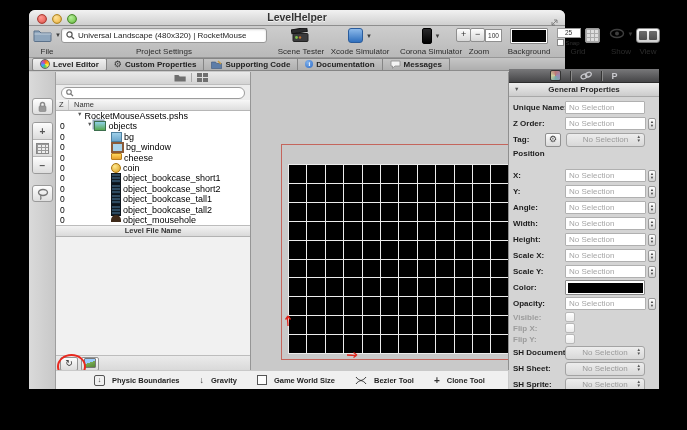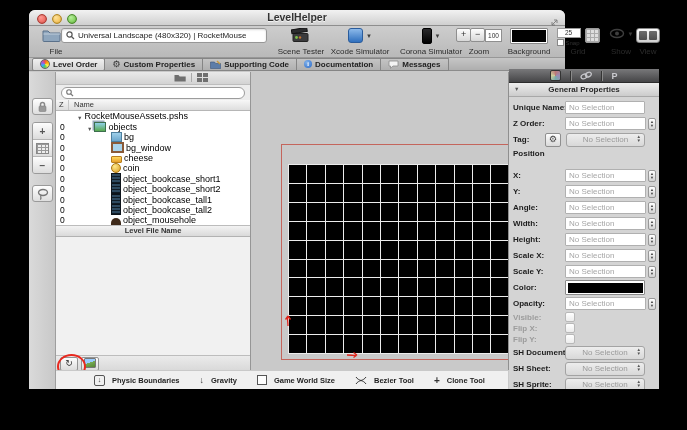--- a/index.html
+++ b/index.html
@@ -70,21 +70,21 @@
   .ptop .grp{position:absolute;left:118px;top:1px;display:flex;align-items:center;gap:5px;color:#555}
   .ptop .vsep{width:1px;height:9px;background:#aaa}
   .searchrow{height:15px;background:#ececec;display:flex;align-items:center;padding:0 5px}
   .search{flex:1;height:10px;border:1px solid #9c9c9c;border-radius:6px;background:#fff;display:flex;align-items:center;padding:0 4px;gap:2px}
   .search input{border:none;outline:none;font-size:8px;width:100%;background:transparent;padding:0;height:9px}
   .thead{height:10px;display:flex;align-items:center;background:linear-gradient(#f7f7f7,#dedede);
          border-bottom:1px solid #b6b6b6;font-size:7.5px;color:#333}
   .th-z{width:13px;padding-left:3px;border-right:1px solid #c6c6c6;height:100%;line-height:10px;box-sizing:border-box}
   .th-name{padding-left:5px;line-height:10px}
   .tree{height:114px;overflow:hidden;background:#fff}
-  .trow{display:flex;align-items:flex-end;height:10.4px;font-size:9px;color:#000;white-space:nowrap}
+  .trow{display:flex;align-items:flex-start;height:10.4px;font-size:9px;color:#000;white-space:nowrap}
   .tz{width:13px;padding-left:4px;font-size:8.5px;flex:none;box-sizing:border-box}
   .tind{flex:none;display:inline-block}
   .disc{font-size:5.5px;color:#555;margin-right:2px}
   .ticon{margin-right:2px;flex:none;display:inline-block}
   .t-objects{width:10px;height:8px;background:linear-gradient(#8fd0e8,#57a84f);border:1px solid #3d6f4e;box-shadow:-1.5px -1.5px 0 #9ab}
   .t-bg{width:9px;height:8px;background:linear-gradient(#9fd0ea,#6ba6cc);border:1px solid #4d7f9e}
   .t-window{width:9px;height:7px;background:#aackground;background:#a9d4ec;border:2px solid #8a5a38}
   .t-cheese{width:9px;height:5px;background:linear-gradient(#ffd85e,#e8a12c);border-radius:1px;border:.5px solid #b97f1d}
   .t-coin{width:8px;height:8px;border-radius:50%;background:radial-gradient(circle at 35% 32%,#ffe98c,#d89b22);border:1px solid #a8740f}
   .t-bookcase{width:8px;height:9px;border:1px solid #0d141b;
@@ -164,21 +164,21 @@
     </div>
     <div class="wtitle">LevelHelper</div>
     <span class="resize">
       <svg width="9" height="9">
           <path d="M2 7 L7 2 M7 2 L7 5 M7 2 L4 2 M2 7 L2 4 M2 7 L5 7" stroke="#666" stroke-width="1" fill="none"></path>
         </svg>
     </span>
   </div>
 
   <div class="toolbar">
-    <div class="tbg" style="left:9px;width:36px">
+    <div class="tbg" style="left:0;width:36px">
       <div class="tbctrl">
         <span class="icon">
           <svg width="19" height="14">
               <path d="M1 3 h5 l2 2 h10 v7.5 a1 1 0 0 1 -1 1 h-15 a1 1 0 0 1 -1 -1 z" fill="#8fa6bd" stroke="#5b718a" stroke-width="1"></path>
               <path d="M1.5 6 h16.5" stroke="#c2cedb" stroke-width="1"></path>
             </svg>
         </span>
           <span class="dd">▼</span>
       </div>
       <div class="tblabel">File</div>
@@ -188,20 +188,21 @@
         <div class="psfield" style="flex:1">
           <span class="icon">
             <svg width="9" height="9">
                 <circle cx="3.5" cy="3.5" r="2.6" fill="none" stroke="#555" stroke-width="1.2"></circle>
                 <path d="M5.6 5.6 L8 8" stroke="#555" stroke-width="1.3"></path>
               </svg>
           </span>
           <span>Universal Landscape (480x320) | RocketMouse</span>
         </div>
       </div>
+      <div class="tblabel">Project Settings</div>
     </div>
     <div class="tbg" style="left:246px;width:52px">
       <div class="tbctrl">
         <span class="icon">
           <svg width="20" height="15">
               <rect x="2" y="5.5" width="15" height="8" rx="1" fill="#3b3b3d" stroke="#222"></rect>
               <rect x="1" y="1.8" width="15.5" height="4" fill="#2c2c2e" stroke="#111" transform="rotate(-9 1 6)"></rect>
               <circle cx="5.5" cy="9.5" r="1.4" fill="#7ec24a"></circle>
               <circle cx="9" cy="9.5" r="1.2" fill="#c8742e"></circle>
             </svg>
@@ -273,21 +274,21 @@
       </div>
       <div class="tblabel">View</div>
     </div>
   </div>
 
   <div class="tabbar" id="tabbar">
       <div class="tab sel">
         <span class="icon">
           <span class="i-colorwheel"></span>
         </span>
-        <span>Level Order</span>
+        <span>Level Editor</span>
       </div>
       <div class="tab">
         <span class="icon">
           <span class="i-gear">⚙</span>
         </span>
         <span>Custom Properties</span>
       </div>
       <div class="tab">
         <span class="icon">
           <svg width="11" height="9">

